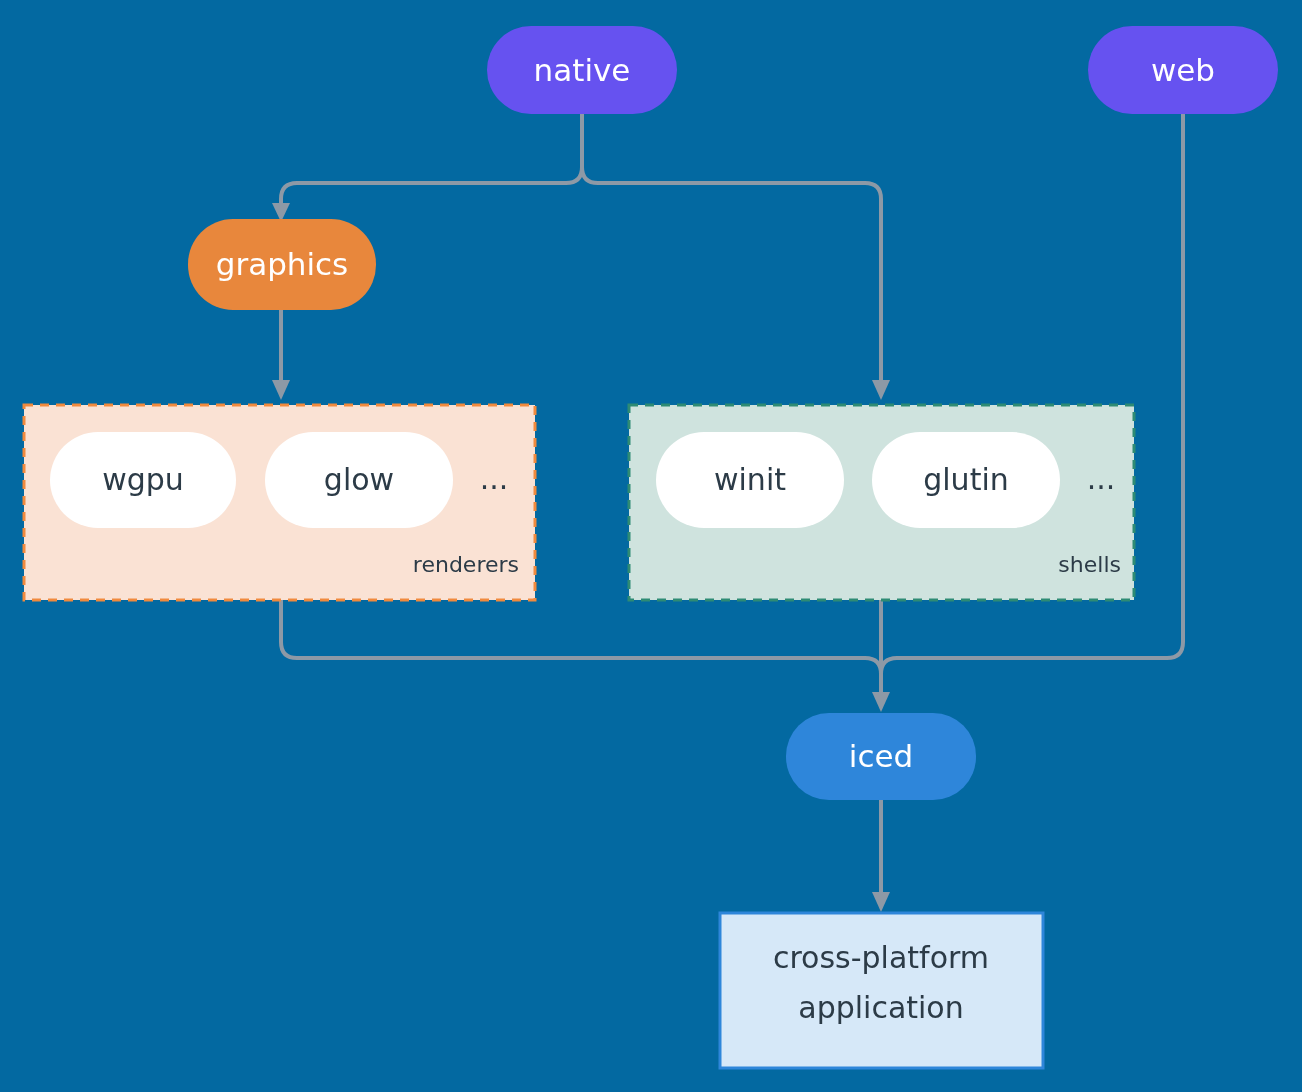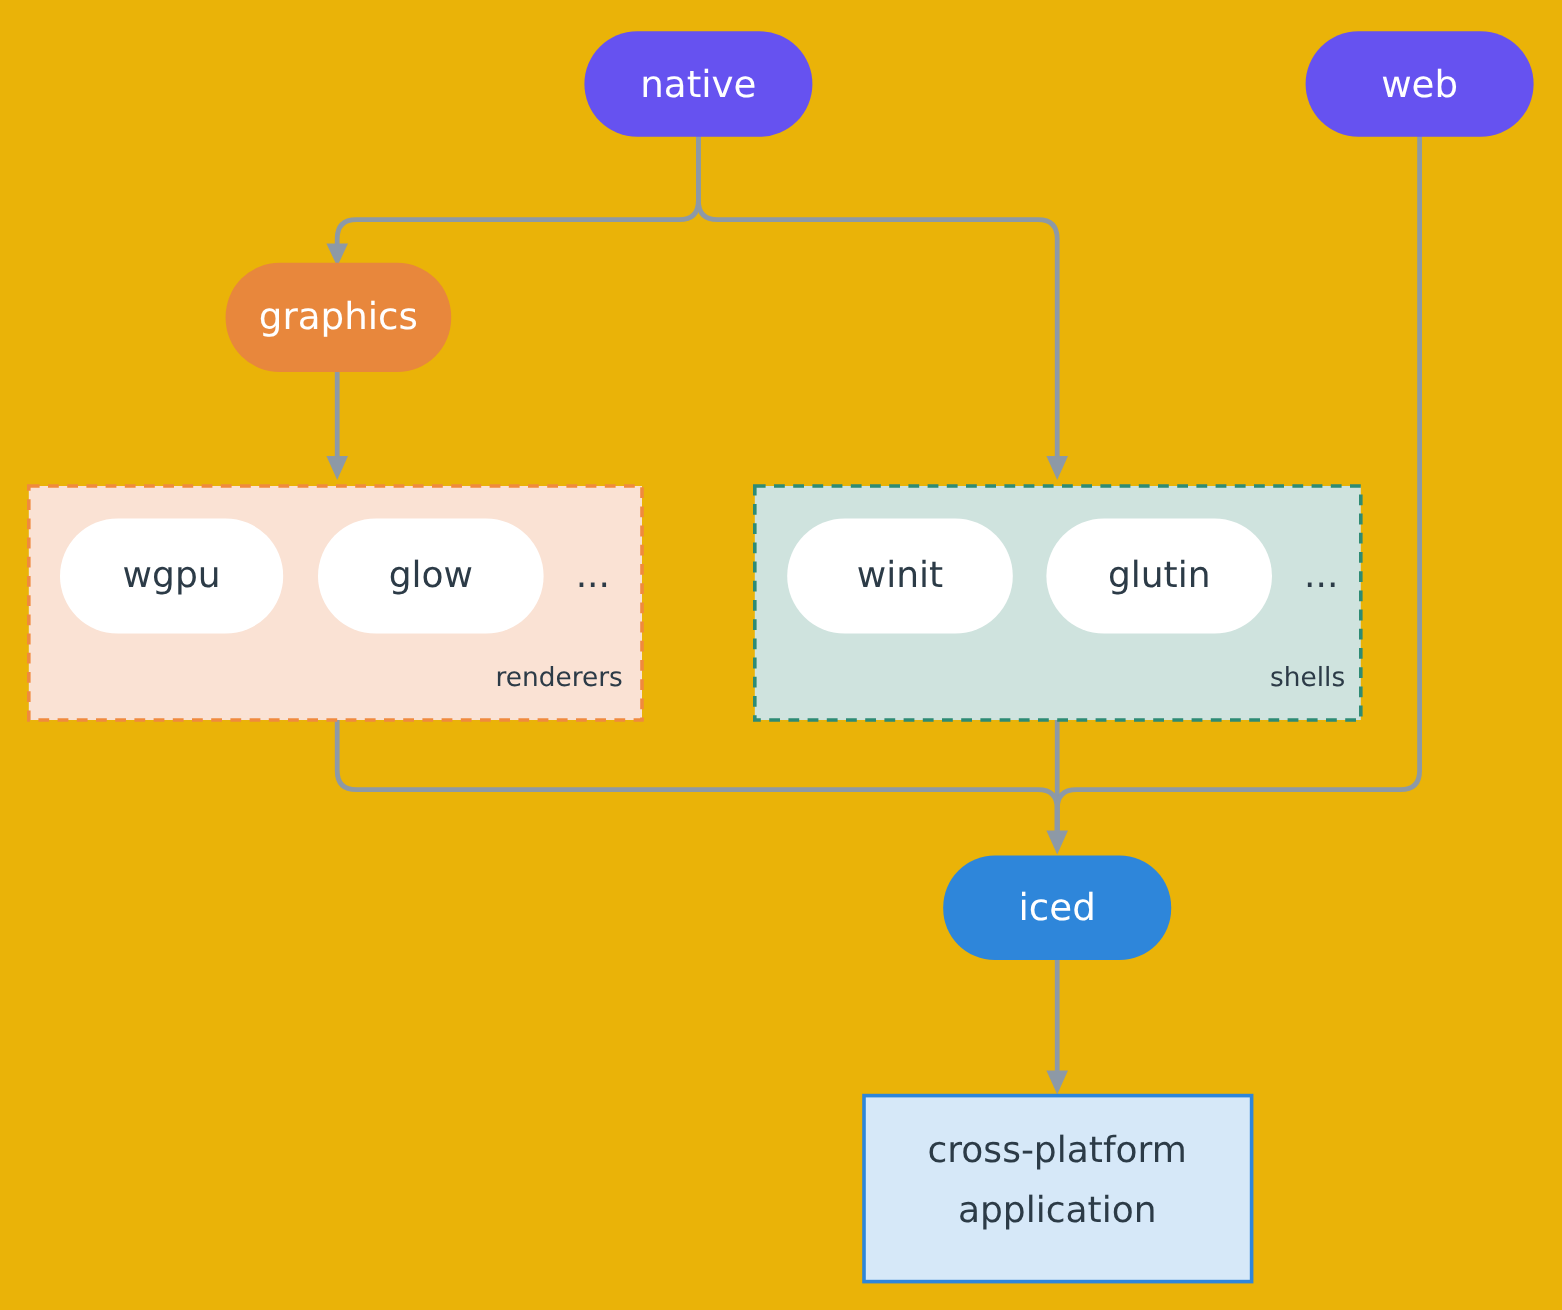--- a/index.html
+++ b/index.html
@@ -4,21 +4,21 @@
 <style>
   html, body {
     margin: 0;
     padding: 0;
     background: #000000;
   }
   #diagram-root {
     position: relative;
     width: 1302px;
     height: 1092px;
-    background: #eab308;
+    background: #0369a1;
     overflow: hidden;
     font-family: "DejaVu Sans", "Liberation Sans", sans-serif;
   }
   #diagram-svg {
     position: absolute;
     top: 0;
     left: 0;
     width: 1302px;
     height: 1092px;
   }

